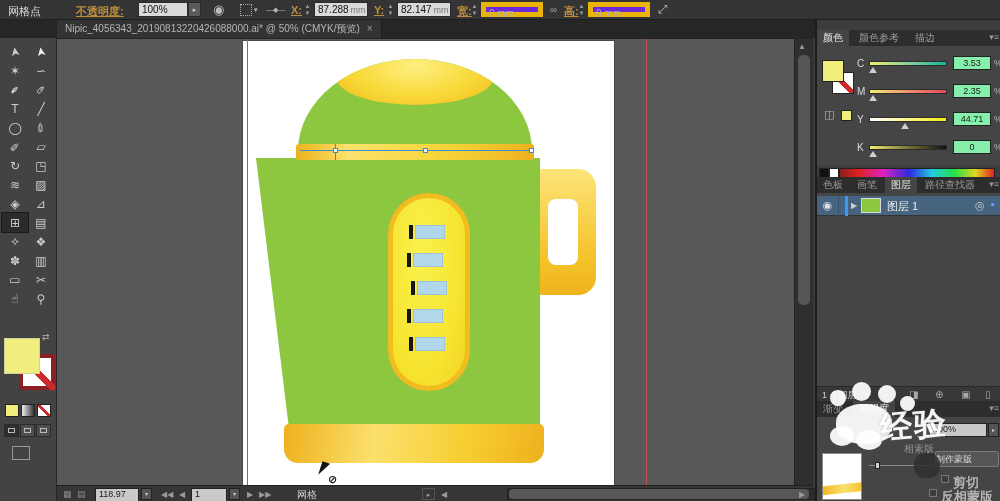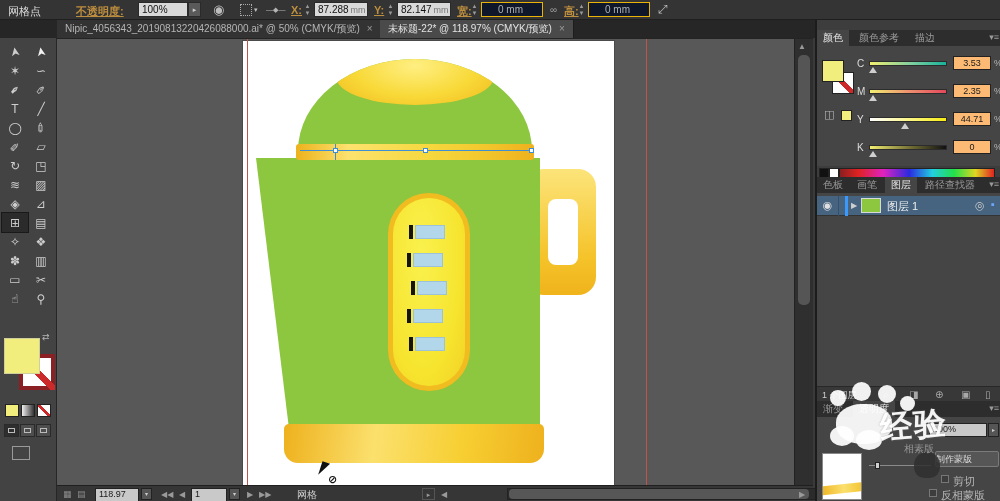--- a/index.html
+++ b/index.html
@@ -5,21 +5,21 @@
   * { margin:0; padding:0; box-sizing:border-box; }
   html,body { width:1000px; height:501px; overflow:hidden; }
   body { font-family:"Liberation Sans","DejaVu Sans",sans-serif; background:#3a3a3a; position:relative; font-size:11px; }
   .abs { position:absolute; }
 
   
   #topbar { left:0; top:0; width:1000px; height:20px; background:#343434; border-bottom:1px solid #1f1f1f; z-index:10; }
   #topbar .lbl { color:#dcdcdc; top:4px; font-size:11px; }
   #topbar .orange { color:#bd8e3e; text-decoration:underline;font-weight:bold; }
   .fieldlight { background:#d9d9d9; border:1px solid #2a2a2a; color:#111; font-size:10px; padding:1px 3px; height:15px; top:2px; }
-  .fielddark  { background:#0f172a; border:1px solid #eab308; color:#b0b0b0; font-size:10px; padding:1px 16px; height:15px; top:2px; }
+  .fielddark  { background:#6d28d9; border:5px solid #eab308; color:#b0b0b0; font-size:10px; padding:1px 3px; height:15px; top:2px; }
   .dropbtn { width:13px; height:15px; top:2px; background:#5a5a5a; border:1px solid #2a2a2a; color:#cfcfcf; font-size:7px; text-align:center; line-height:14px; }
   .stepper { top:3px; width:9px; height:14px; color:#9a9a9a; font-size:6px; line-height:7px; text-align:center; }
   .unit { color:#777; font-size:9px; margin-left:2px; }
   .topicon { color:#bdbdbd; font-size:13px; top:2px; }
 
   
   #tabbar { left:0; top:20px; width:1000px; height:18px; background:#262626; z-index:9; }
   .doctab { height:18px; top:0; color:#b5b5b5; font-size:10px; line-height:18px; padding:0 8px; background:#333; border-right:1px solid #1d1d1d; white-space:nowrap; }
   .doctab.active { background:#4a4a4a; color:#e3e3e3; }
   .doctab .x { color:#9a9a9a; margin-left:7px; font-size:10px; }
@@ -99,21 +99,21 @@
       background:linear-gradient(45deg, transparent 42%, #cc2a2a 42%, #cc2a2a 58%, transparent 58%); }
   .cube { left:7px; top:62px; color:#b5b5b5; font-size:11px; }
   .cubeswatch { left:24px; top:64px; width:11px; height:11px; background:#f2ee7d; border:1px solid #222; }
   .crow-label { color:#dcdcdc; font-size:10px; }
   .ctrack { width:78px; height:5px; border:1px solid #2c2c2c; }
   .ct-c { background:linear-gradient(90deg,#f2ee71,#7ecf9f 55%,#16b39a); }
   .ct-m { background:linear-gradient(90deg,#f2ee71,#ed8a6e 55%,#e3485c); }
   .ct-y { background:linear-gradient(90deg,#ffffff,#f6ec13); }
   .ct-k { background:linear-gradient(90deg,#f2ee71,#6e6a33 55%,#111); }
   .cthumb { width:0; height:0; border-left:4px solid transparent; border-right:4px solid transparent; border-bottom:6px solid #cfcfcf; }
-  .cval { width:38px; height:14px; background:#fdba74; border:1px solid #222; color:#1a1a1a; font-size:9px; text-align:center; line-height:13px; }
+  .cval { width:38px; height:14px; background:#86efac; border:1px solid #222; color:#1a1a1a; font-size:9px; text-align:center; line-height:13px; }
   .pct { color:#b5b5b5; font-size:9px; }
   #spectrum { left:22px; top:122px; width:156px; height:14px; border:1px solid #222;
       background:linear-gradient(90deg,#8a1f1f,#e02222 12%,#e022c0 28%,#2a2ae0 45%,#22cfe0 60%,#22e04a 74%,#e0d622 88%,#e02222); }
   .bw { width:10px; height:14px; border:1px solid #222; }
 
   
   #layerrow { left:0; top:3px; width:185px; height:20px; background:#46637f; border-bottom:1px solid #333; }
   .eyebox { left:0; top:0; width:22px; height:20px; border-right:1px solid #34506b; color:#e0e0e0; font-size:11px; text-align:center; line-height:19px; }
   .selbar { left:28px; top:0; width:3px; height:20px; background:#3b99fc; }
   .layer-thumb { left:44px; top:2px; width:20px; height:15px; background:#8dc63f; border:1px solid #d8d8d8; }
@@ -121,21 +121,21 @@
   .lic { color:#a8a8a8; font-size:10px; }
 
   
   .tpthumb { left:5px; top:36px; width:40px; height:47px; background:#fff; border:1px solid #888; overflow:hidden; }
   .tpthumb .stripe { position:absolute; left:-4px; top:30px; width:50px; height:9px; background:linear-gradient(90deg,#eeb11d,#fbe06d,#f0b91c); transform:rotate(-6deg); }
   .tslider { left:52px; top:48px; width:62px; height:1px; background:#8a8a8a; }
   .tsthumb { left:58px; top:45px; width:5px; height:7px; background:#cfcfcf; border:1px solid #222; }
   .maskbtn { left:118px; top:34px; width:64px; height:16px; background:#565656; border:1px solid #7a7a7a; border-radius:2px;
       color:#d8d8d8; font-size:9px; text-align:left; line-height:15px; }
   .chk { width:8px; height:8px; border:1px solid #777; background:#3d3d3d; }
-  .chklbl { color:#b5b5b5; font-size:11px; }
+  .chklbl { color:#b5b5b5; font-size:13px;font-weight:bold; }
 
   
   #watermark { left:812px; top:378px; width:188px; height:123px; z-index:50; pointer-events:none; }
   .paw { background:#fff; opacity:.93; border-radius:50%; position:absolute; }
   #wmtext { position:absolute; left:68px; top:26px; color:#fff; font-size:32px; font-weight:bold; transform:rotate(-5deg);
       letter-spacing:2px; opacity:.95; text-shadow:0 0 2px rgba(120,120,120,.6); }
   #wmsub { position:absolute; left:92px; top:64px; color:#9d9d9d; font-size:10px; opacity:.9; }
   .pawdark { background:#2f2f2f; opacity:.85; border-radius:50% 50% 40% 40%; position:absolute; }
 </style>
 </head>
@@ -163,23 +163,20 @@
   <span class="abs lbl orange" style="left:564px">高:</span>
   <span class="abs stepper" style="left:577px">▲<br>▼</span>
   <span class="abs fielddark" style="left:588px;width:62px">0 mm</span>
   <span class="abs topicon" style="left:658px;font-size:12px">⤢</span>
 </div>
 
 <div id="tabbar" class="abs">
   <div class="abs doctab" style="left:57px">
     <span>Nipic_4056343_20190813220426088000.ai* @ 50% (CMYK/预览)</span><span class="x">×</span>
   </div>
-  <div class="abs doctab active" style="left:380px">
-    <span>未标题-22* @ 118.97% (CMYK/预览)</span><span class="x">×</span>
-  </div>
 </div>
 
 <div id="toolbar" class="abs">
   <div id="tools">
     <div class="tool">
         <span class="rA">➤</span>
       </div>
     <div class="tool white">
         <span class="rA">➤</span>
       </div>

